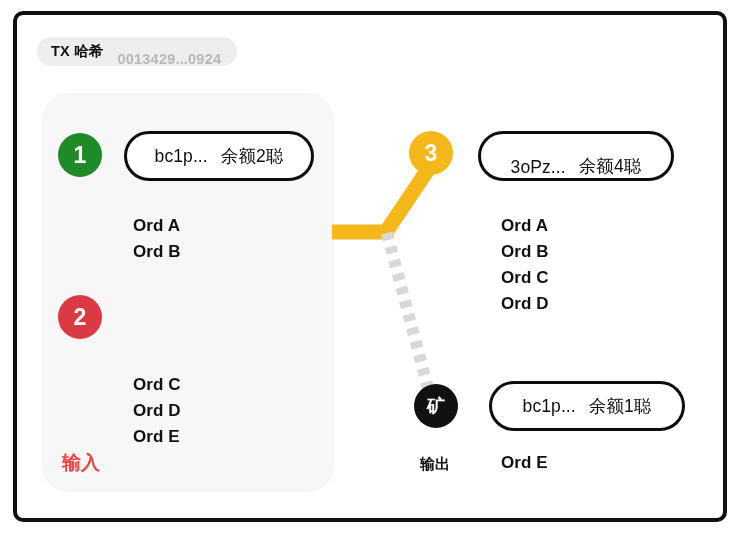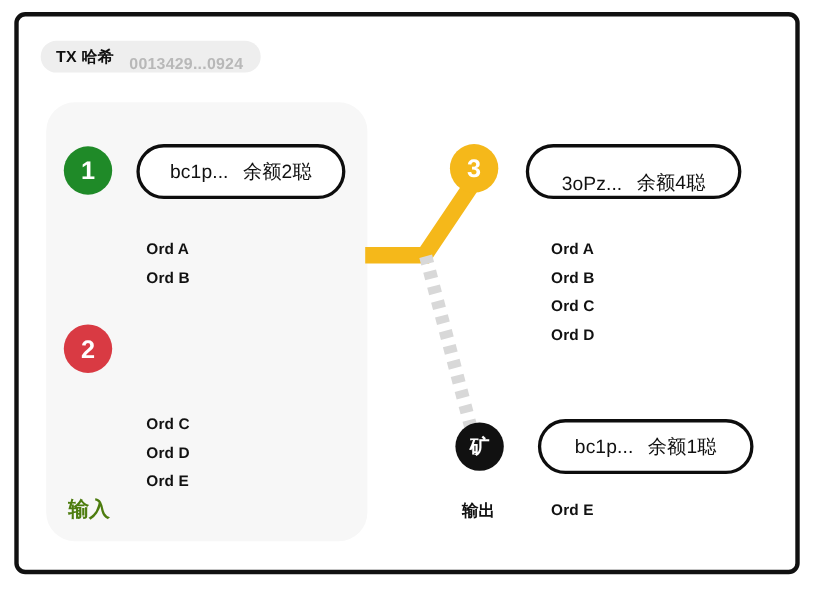--- a/index.html
+++ b/index.html
@@ -70,21 +70,21 @@
     height: 399px;
     background: #f7f7f7;
     border-radius: 26px;
   }
   #panel-input-label {
     position: absolute;
     left: 20px;
     bottom: 16px;
     font-size: 19px;
     font-weight: bold;
-    color: #4d7c0f;
+    color: #ef4444;
   }
 
   
   .badge {
     position: absolute;
     width: 44px;
     height: 44px;
     border-radius: 50%;
     display: flex;
     align-items: center;
@@ -122,21 +122,21 @@
   }
 
   
   .ord-list {
     position: absolute;
     display: flex;
     flex-direction: column;
     z-index: 2;
   }
   .ord-list .ord {
-    font-size: 14px;
+    font-size: 17px;
     font-weight: bold;
     color: #111111;
     line-height: 26px;
     letter-spacing: .1px;
   }
 
   
   #panel-output-label {
     position: absolute;
     left: 420px;

